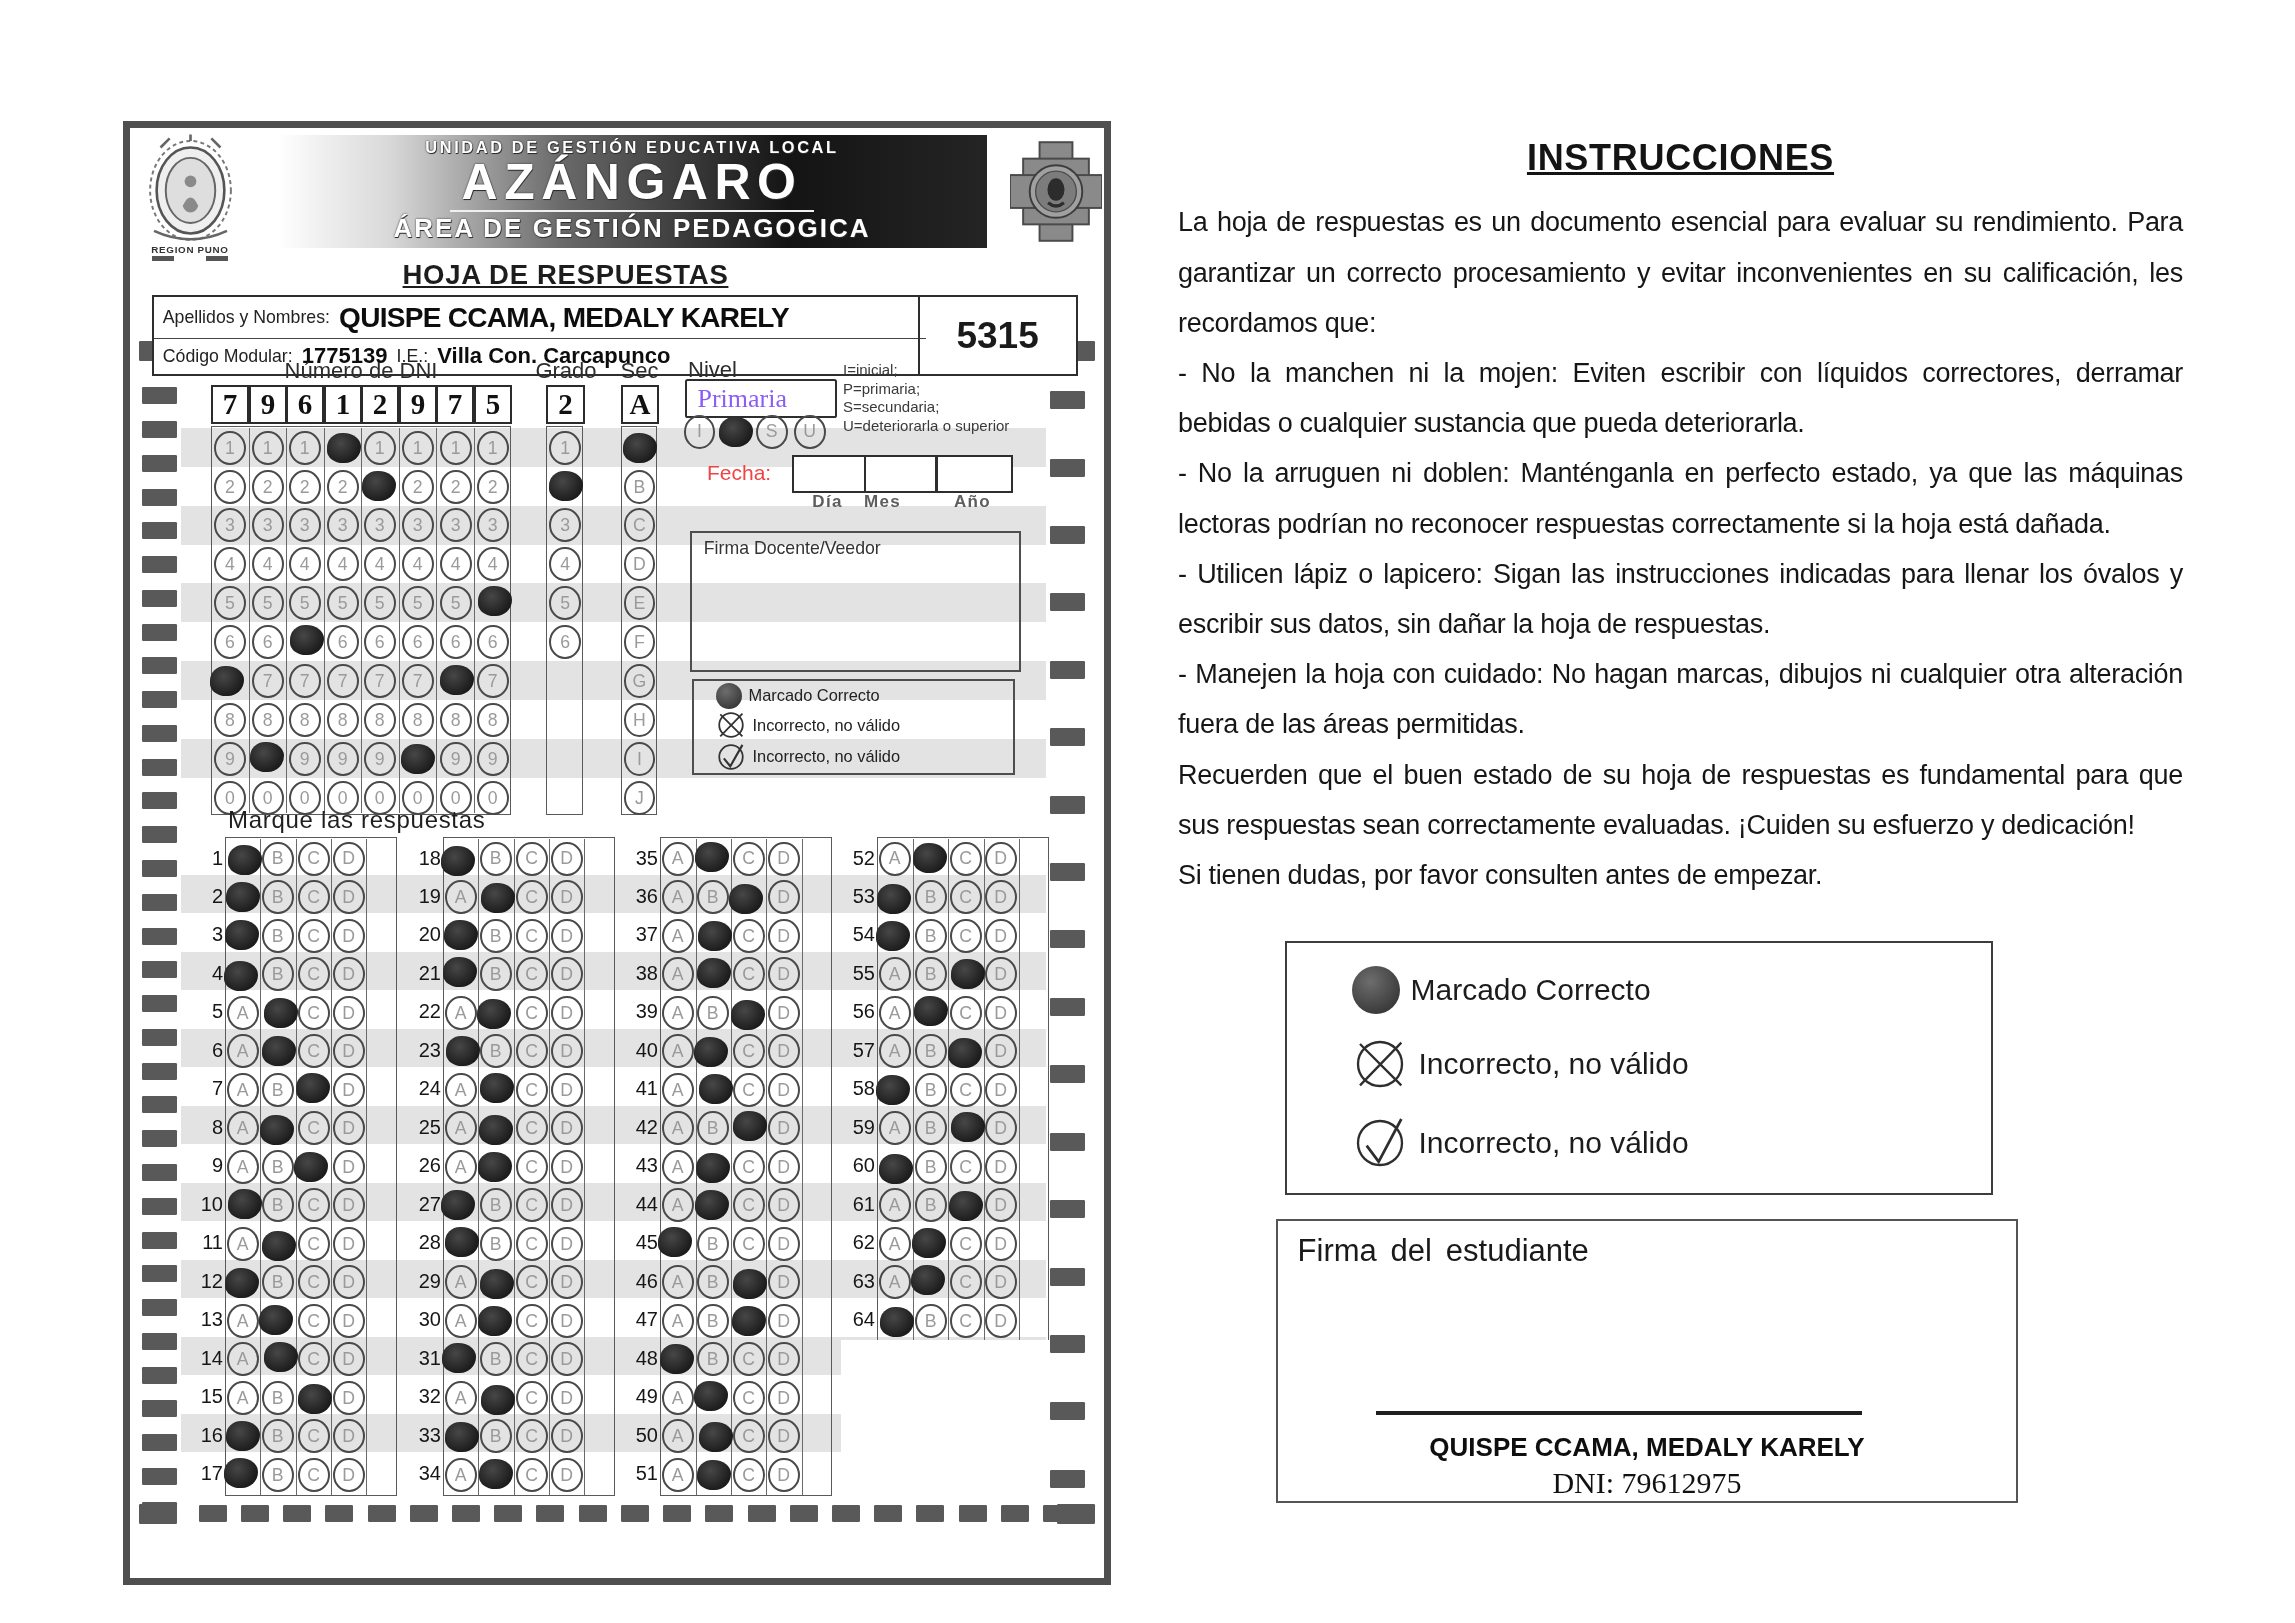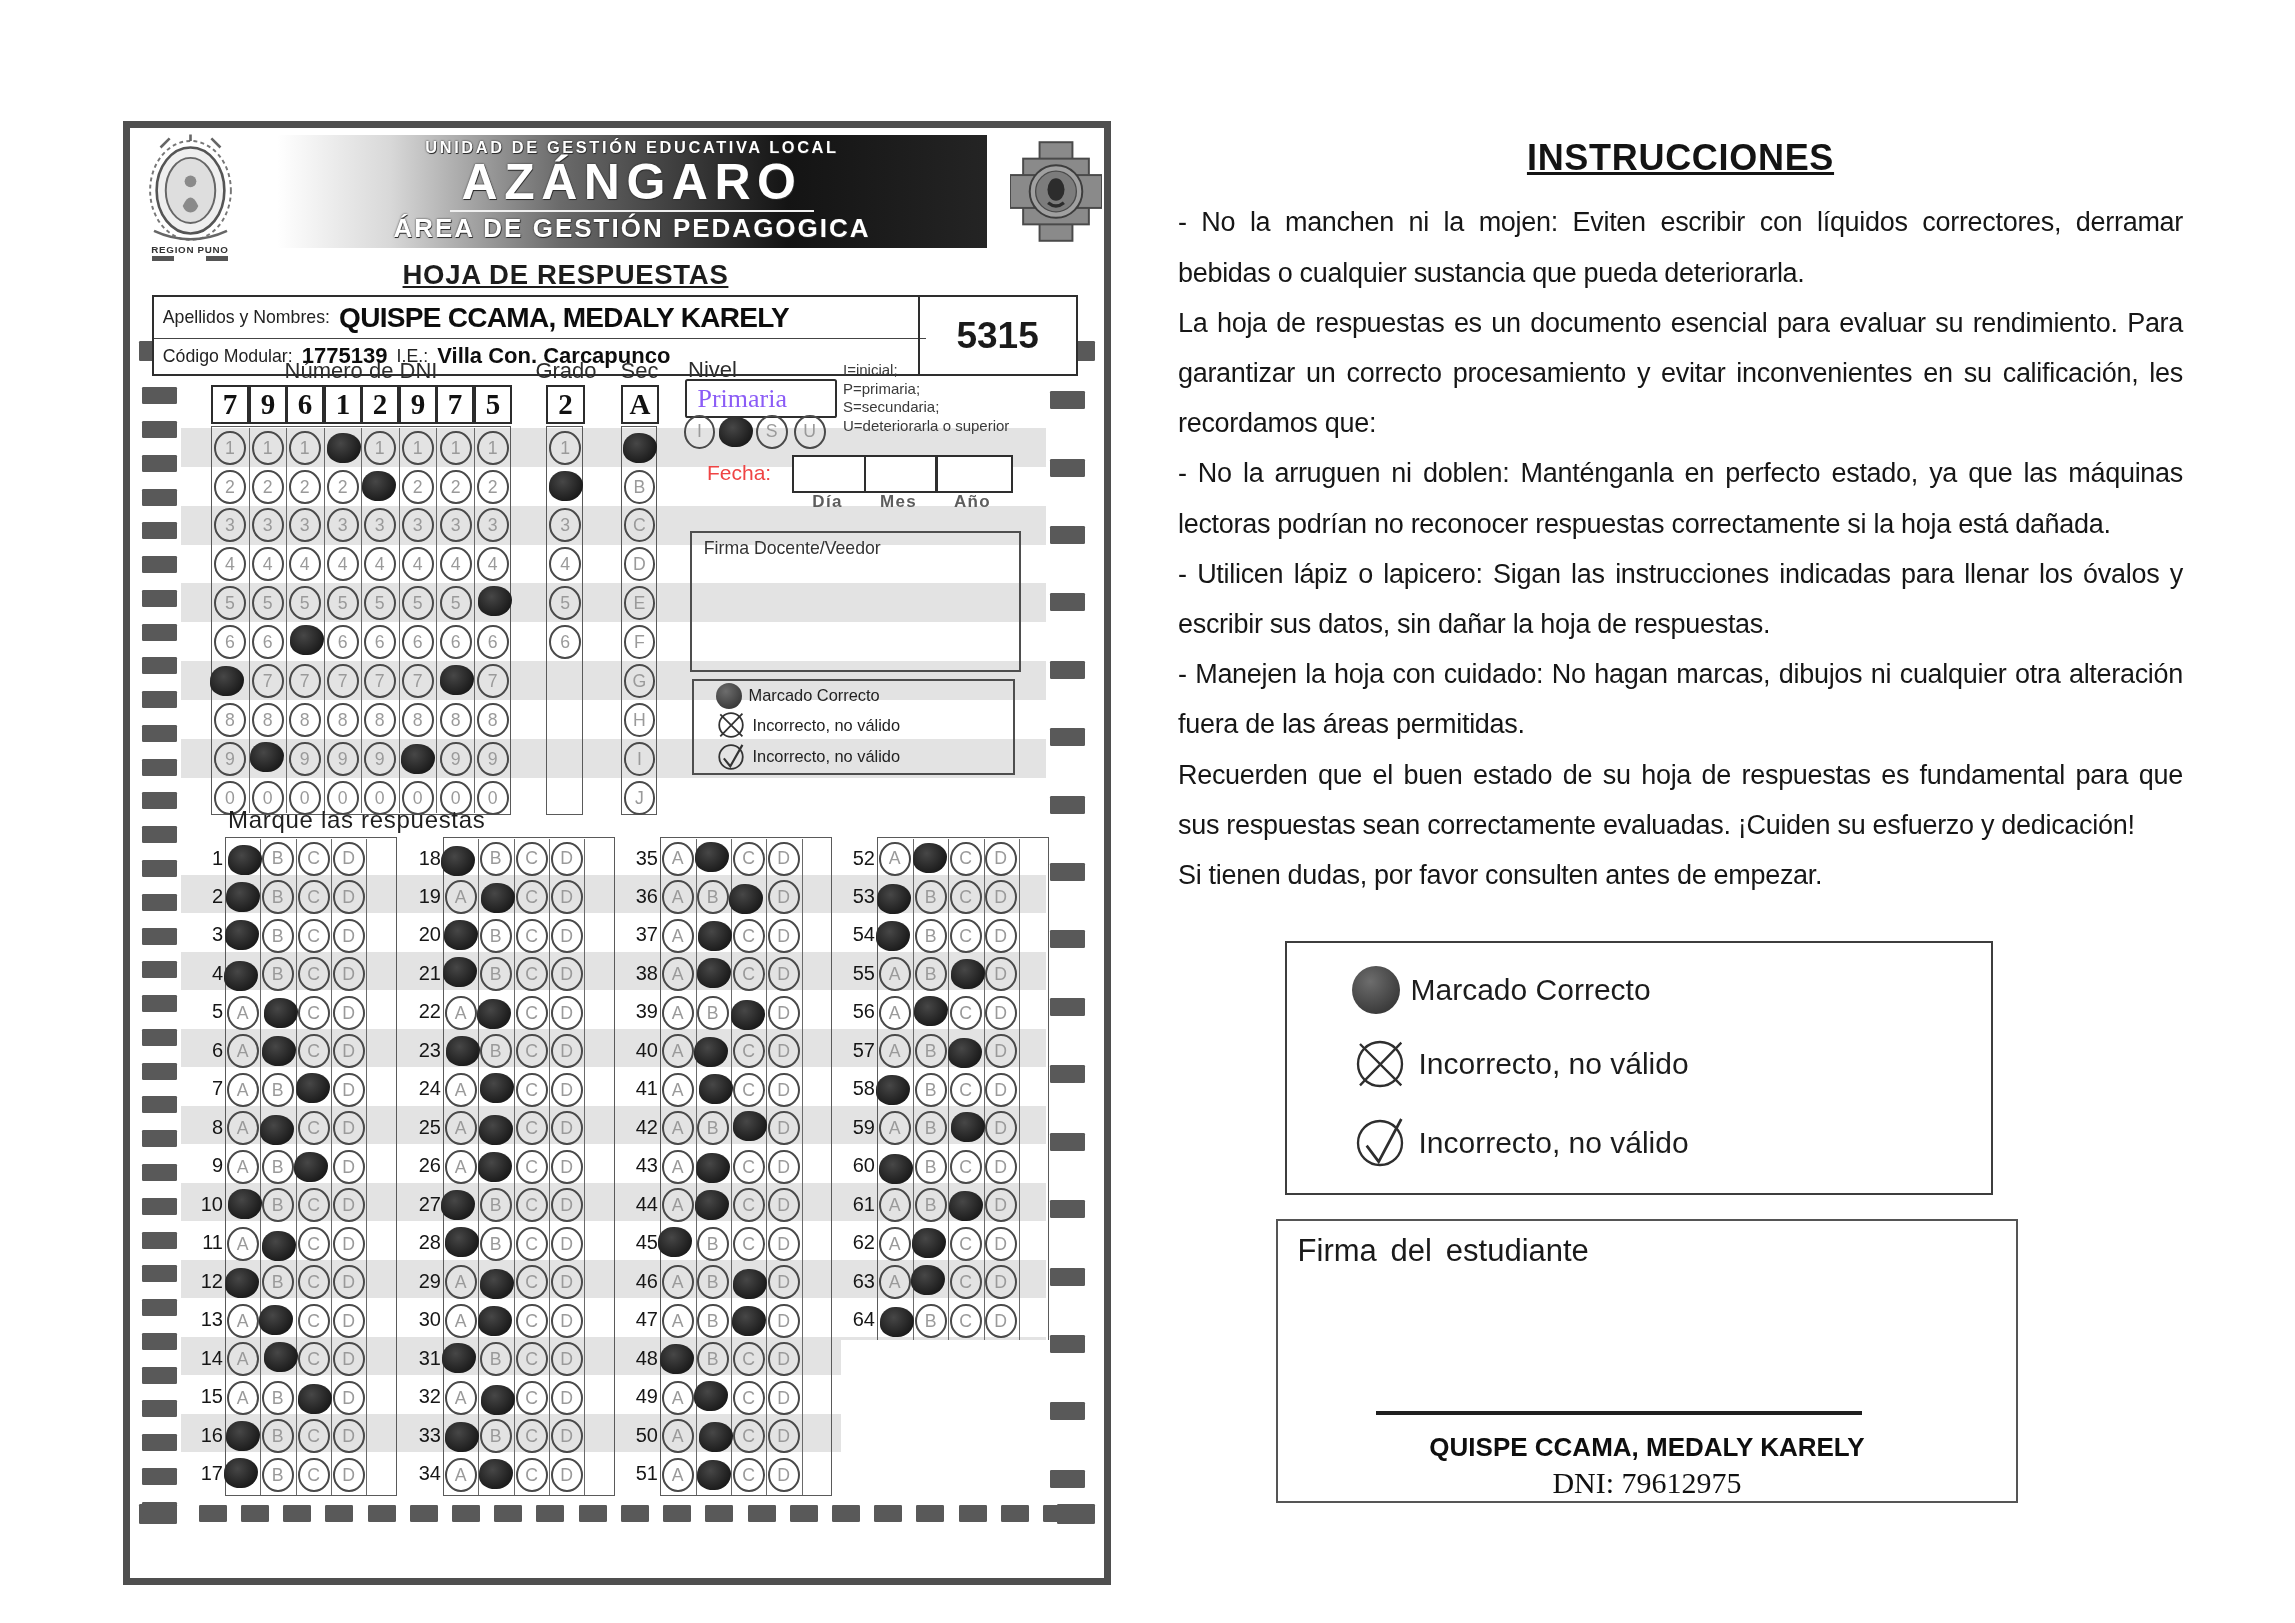--- a/index.html
+++ b/index.html
@@ -384,21 +384,21 @@
         <div>P=primaria;</div>
         <div>S=secundaria;</div>
         <div>U=deteriorarla o superior</div>
       </div>
 
     <div class="fecha-label">Fecha:</div>
     <div class="fcell" style="left:662px;width:71px;"></div>
     <div class="fcell" style="left:734px;width:69px;"></div>
     <div class="fcell" style="left:806px;width:73px;"></div>
     <div class="flab" style="left:662px;width:71px;text-align:center;">Día</div>
-    <div class="flab" style="left:734px;width:69px;text-align:center;">Mes</div>
+    <div class="flab" style="left:734px;width:69px;">Mes</div>
     <div class="flab" style="left:806px;width:73px;text-align:center;">Año</div>
 
     <div class="fd-box">
       <span>Firma Docente/Veedor</span>
     </div>
 
     <div class="sl-box">
       <div class="sl-row">
         <span class="dot-icon"></span>
         <span>Marcado Correcto</span>
@@ -761,22 +761,22 @@
         <div class="blob" style="left: 750px; top: 471px; width: 34px; height: 30px;"></div>
         <div class="bub" style="left: 785px; top: 468px;">B</div>
         <div class="bub" style="left: 820px; top: 468px;">C</div>
         <div class="bub" style="left: 855px; top: 468px;">D</div>
       </div>
   </div>
 
   <div class="ins">
     <div class="ins-title">INSTRUCCIONES</div>
     <div id="ins-paras">
+        <p>La hoja de respuestas es un documento esencial para evaluar su rendimiento. Para garantizar un correcto procesamiento y evitar inconvenientes en su calificación, les recordamos que:</p>
         <p>- No la manchen ni la mojen: Eviten escribir con líquidos correctores, derramar bebidas o cualquier sustancia que pueda deteriorarla.</p>
-        <p>La hoja de respuestas es un documento esencial para evaluar su rendimiento. Para garantizar un correcto procesamiento y evitar inconvenientes en su calificación, les recordamos que:</p>
         <p>- No la arruguen ni doblen: Manténganla en perfecto estado, ya que las máquinas lectoras podrían no reconocer respuestas correctamente si la hoja está dañada.</p>
         <p>- Utilicen lápiz o lapicero: Sigan las instrucciones indicadas para llenar los óvalos y escribir sus datos, sin dañar la hoja de respuestas.</p>
         <p>- Manejen la hoja con cuidado: No hagan marcas, dibujos ni cualquier otra alteración fuera de las áreas permitidas.</p>
         <p>Recuerden que el buen estado de su hoja de respuestas es fundamental para que sus respuestas sean correctamente evaluadas. ¡Cuiden su esfuerzo y dedicación!</p>
         <p>Si tienen dudas, por favor consulten antes de empezar.</p>
       </div>
   </div>
 
   <div class="legend-box">
     <div class="legend-row">

